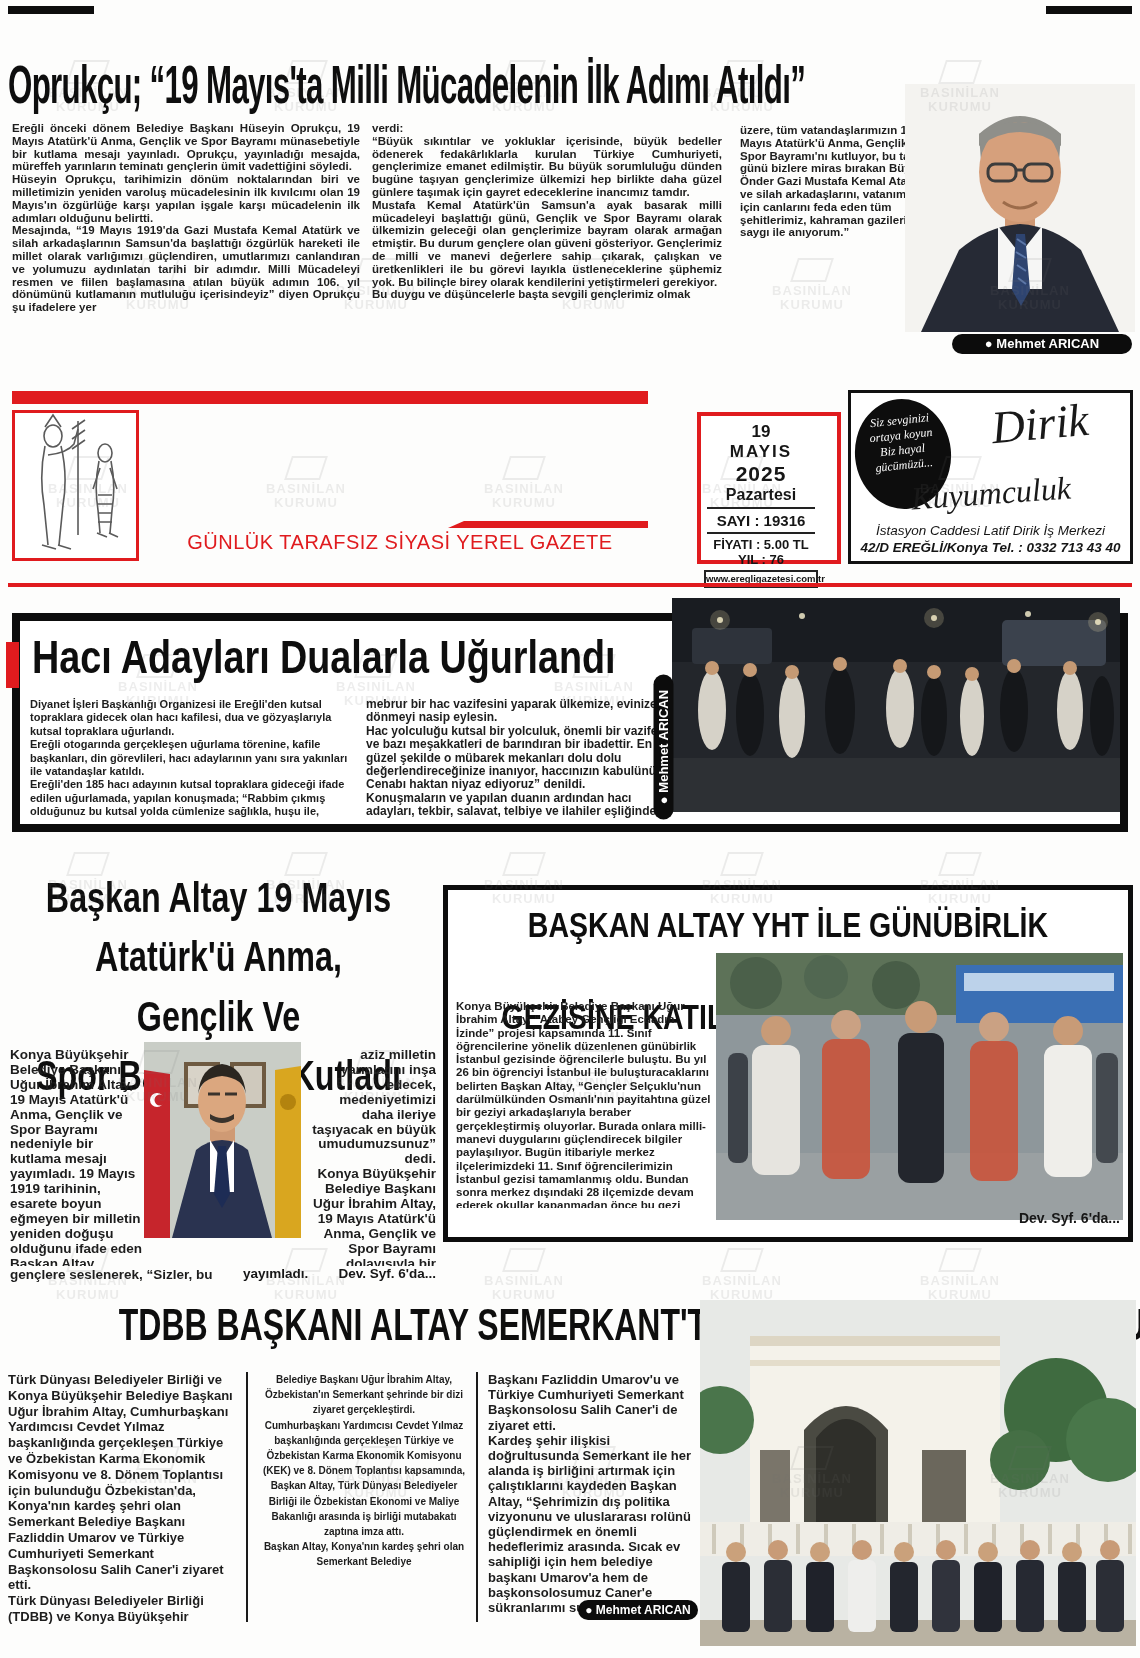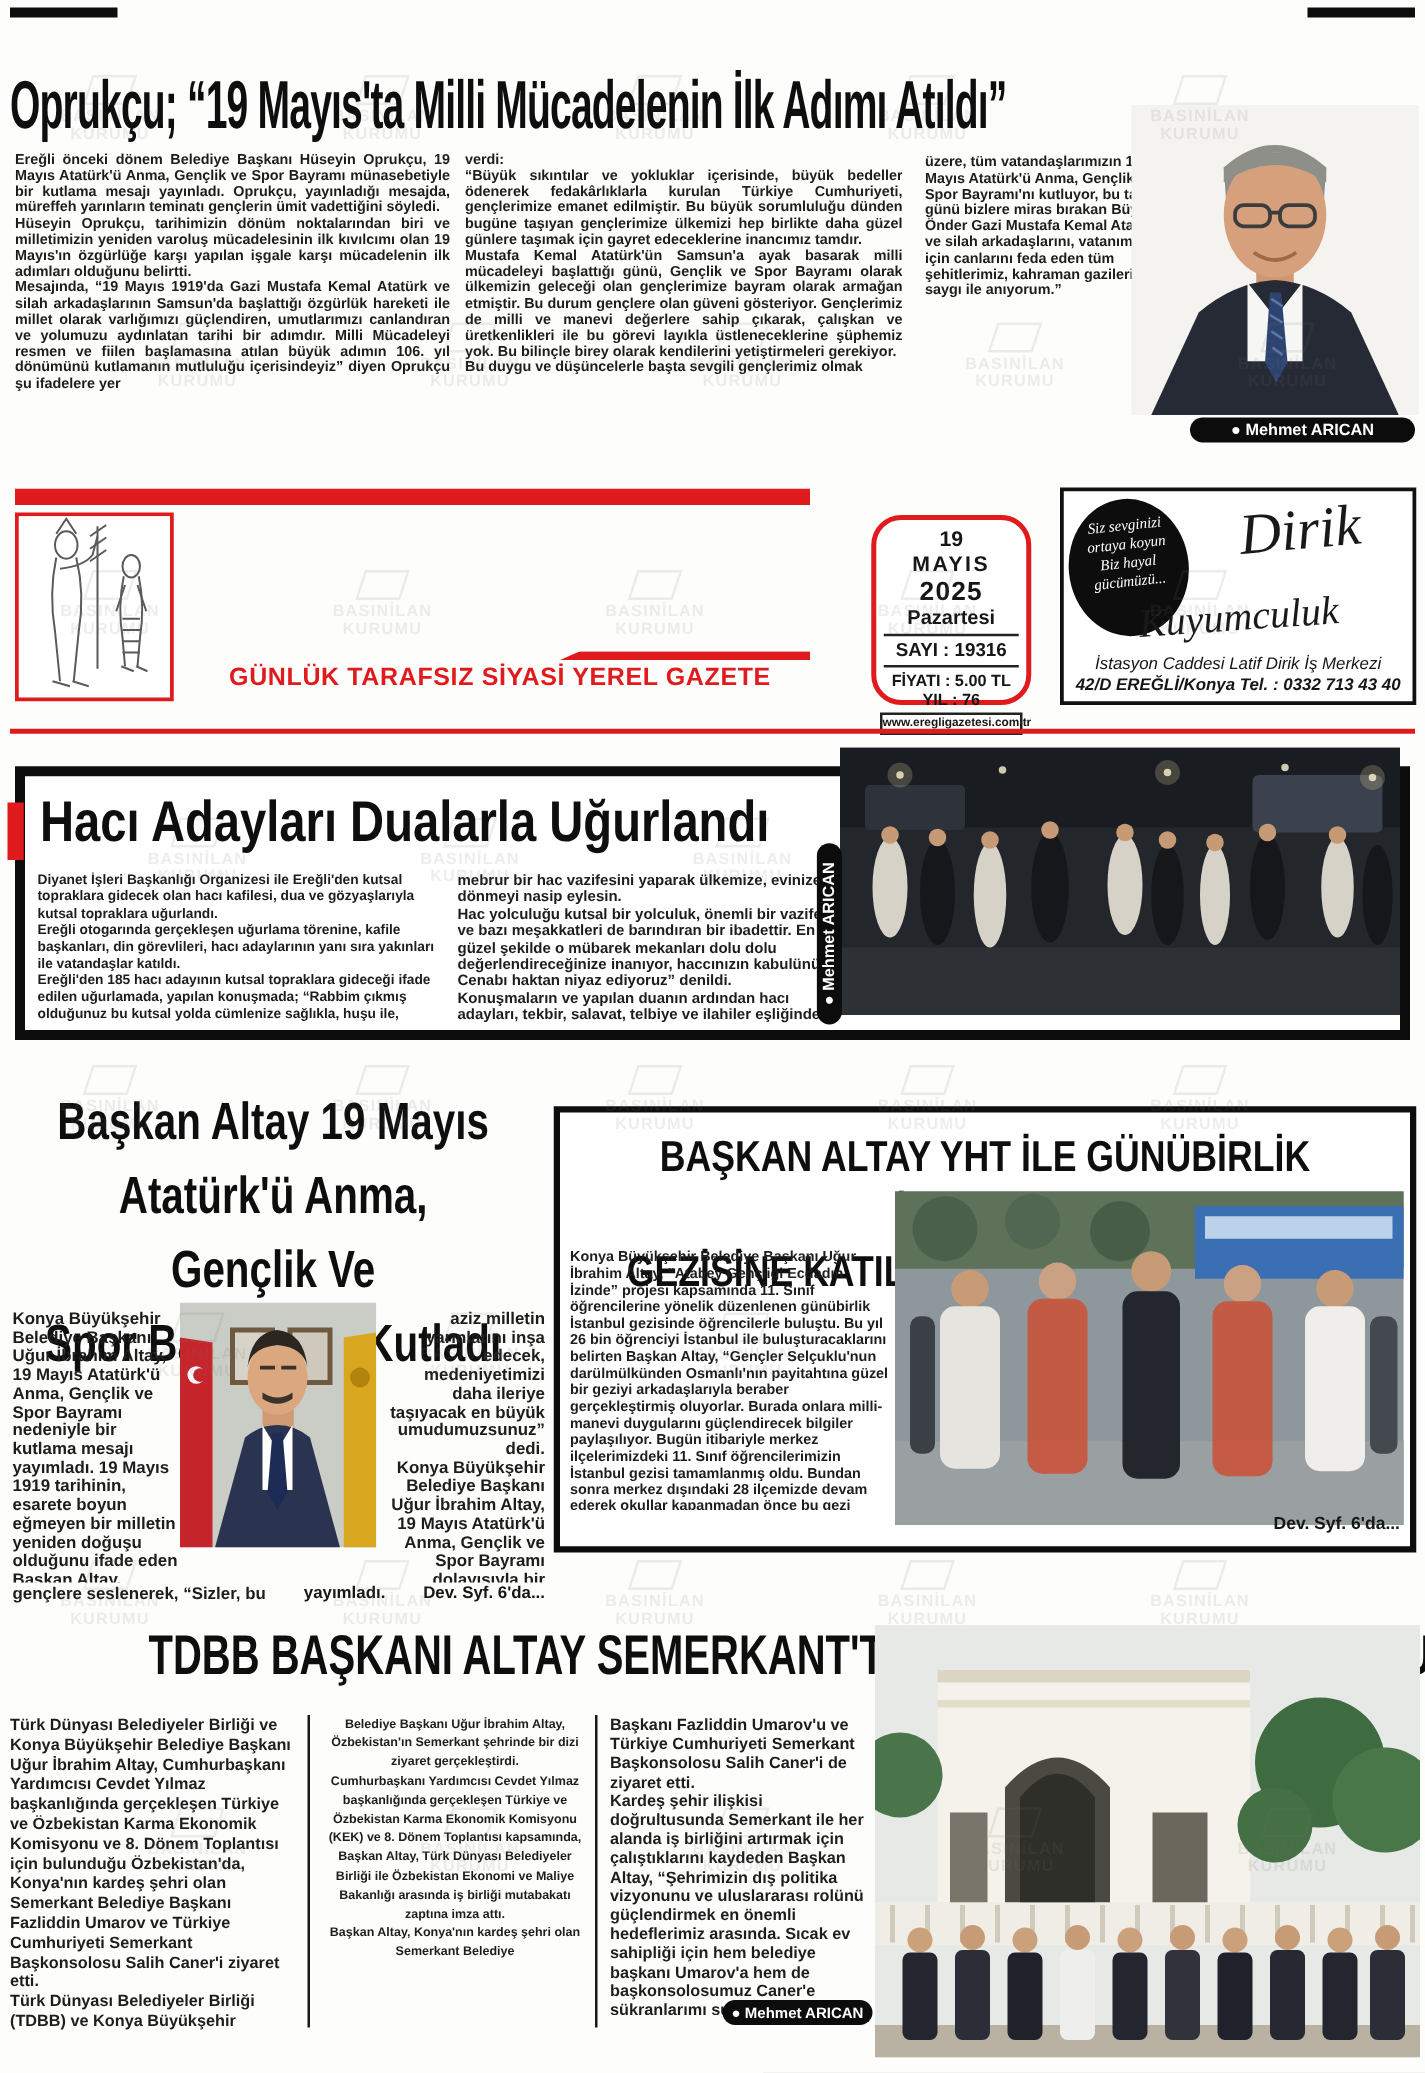--- a/index.html
+++ b/index.html
@@ -295,23 +295,23 @@
         <path d="M85 55 L78 76 M95 55 L102 76"></path>
         <path d="M83 82 L97 82 M83 91 L97 91 M83 100 L97 100 M83 109 L97 109"></path>
         <path d="M82 120 L92 124 M94 120 L103 124"></path>
       </g>
     </svg>
   </div>
 
 
   <div class="abs red" style="left:448px;top:521px;width:200px;height:7px;clip-path:polygon(0 100%,8% 0,100% 0,100% 100%);"></div>
 
-  <div class="abs redtext" style="left:150px;top:531px;width:500px;text-align:center;font-weight:700;font-size:20px;letter-spacing:0.5px;">GÜNLÜK TARAFSIZ SİYASİ YEREL GAZETE</div>
-
-  <div class="abs" id="date-box" style="left:697px;top:412px;width:120px;height:138px;padding:6px 0 0 0;border-radius:24px;">
+  <div class="abs redtext" style="left:150px;top:531px;width:500px;text-align:center;font-weight:400;font-size:20px;letter-spacing:0.5px;">GÜNLÜK TARAFSIZ SİYASİ YEREL GAZETE</div>
+
+  <div class="abs" id="date-box" style="left:697px;top:412px;width:120px;height:138px;padding:6px 16px 0 0;">
     <div style="font-size:17px;">19</div>
     <div style="font-size:17px;letter-spacing:2px;">MAYIS</div>
     <div style="font-size:21px;letter-spacing:1px;">2025</div>
     <div style="font-size:16px;">Pazartesi</div>
     <hr class="thin">
     <div style="font-size:15px;">SAYI : 19316</div>
     <hr class="thin">
     <div style="font-size:13px;">FİYATI : 5.00 TL</div>
     <div style="font-size:13px;">YIL : 76</div>
     <div style="border:2px solid #222;margin:3px 3px 0 3px;font-size:9.5px;line-height:14px;">www.eregligazetesi.com.tr</div>

